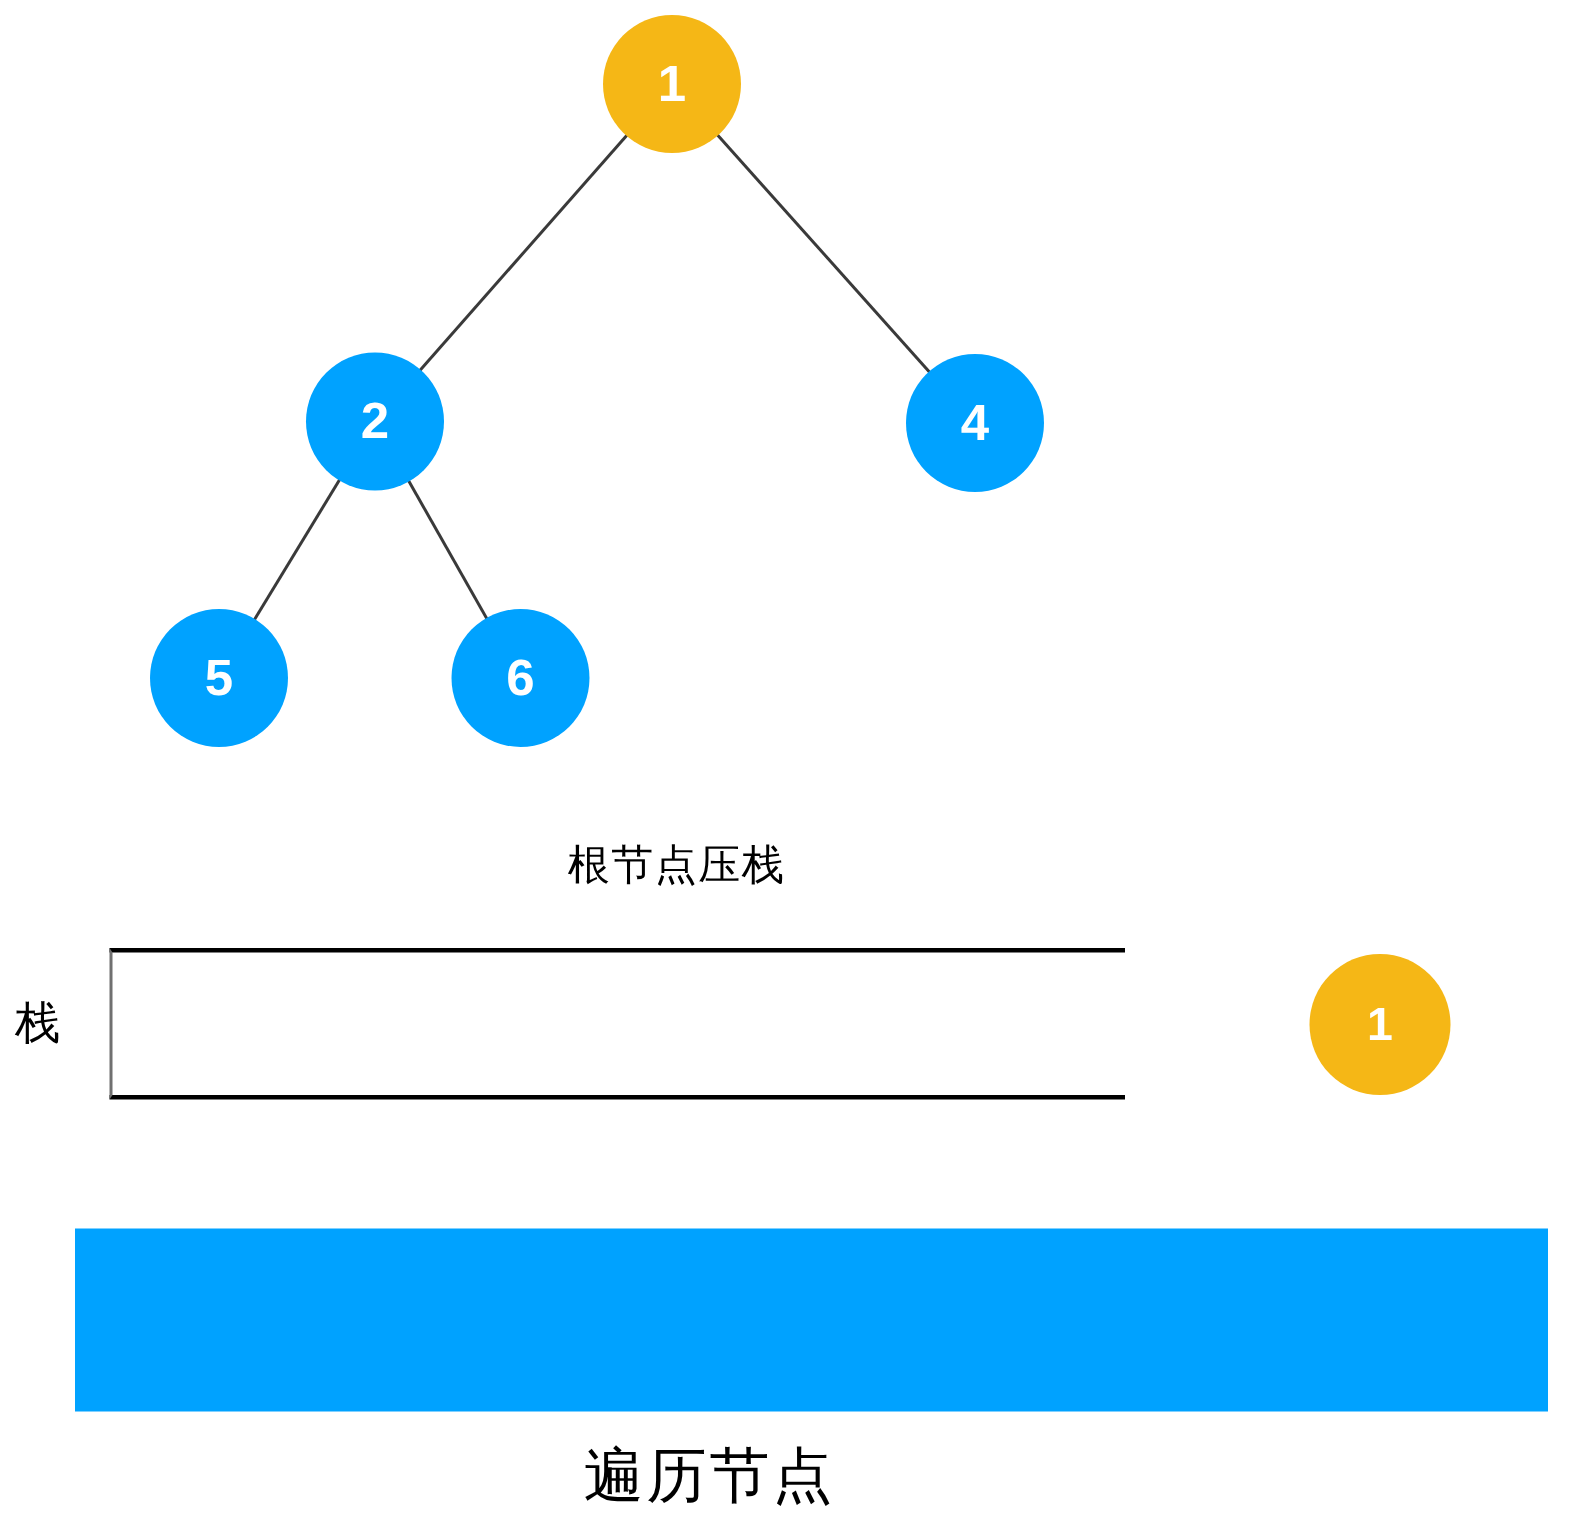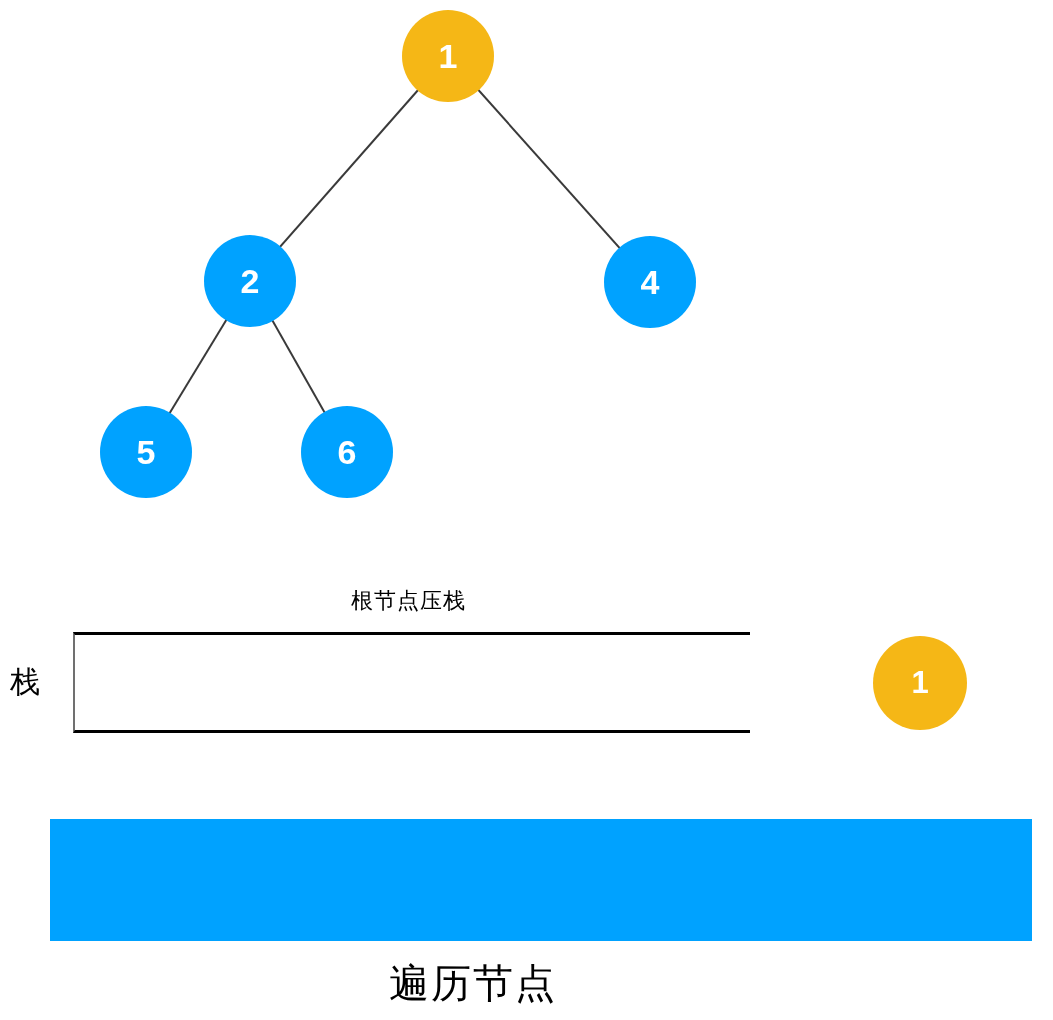--- a/index.html
+++ b/index.html
@@ -39,23 +39,24 @@
     font-size: 34px;
     font-weight: bold;
     user-select: none;
   }
   .node--blue   { background: var(--node-blue, #00A2FF); }
   .node--orange { background: var(--node-orange, #F5B716); }
 
   .caption-push {
     position: absolute;
     left: 351px;
-    top: 586px;
+    top: 558px;
     width: 200px;
-    font-size: 22px;
+    text-align: center;
+    font-size: 28px;
     color: #000000;
     letter-spacing: 1px;
   }
   .stack-label {
     position: absolute;
     left: 10px;
     top: 662px;
     font-size: 30px;
     color: #000000;
   }

